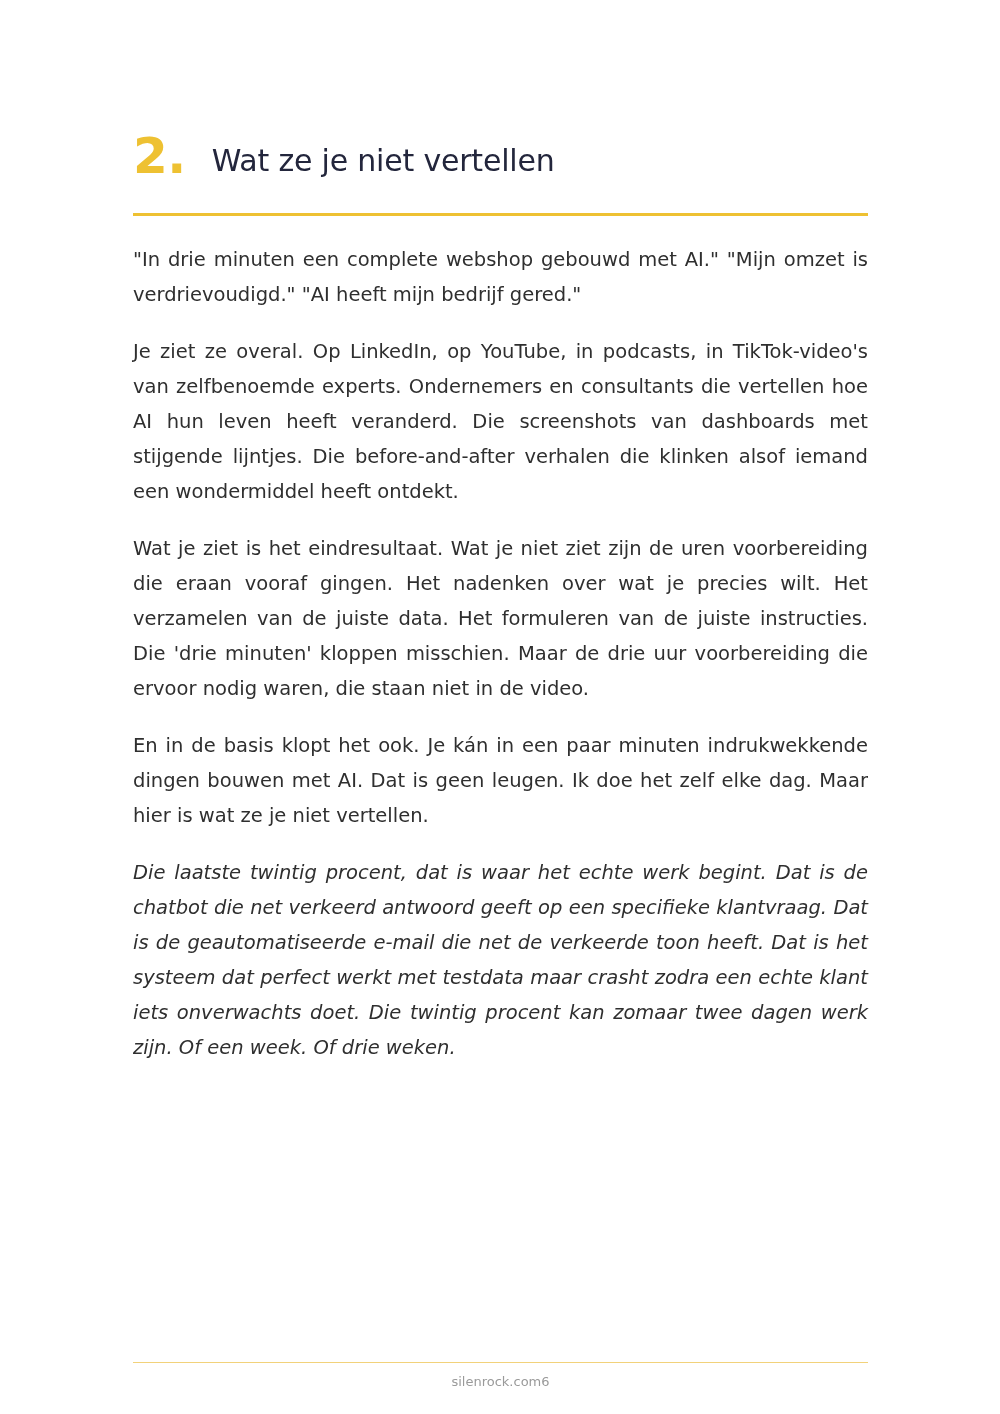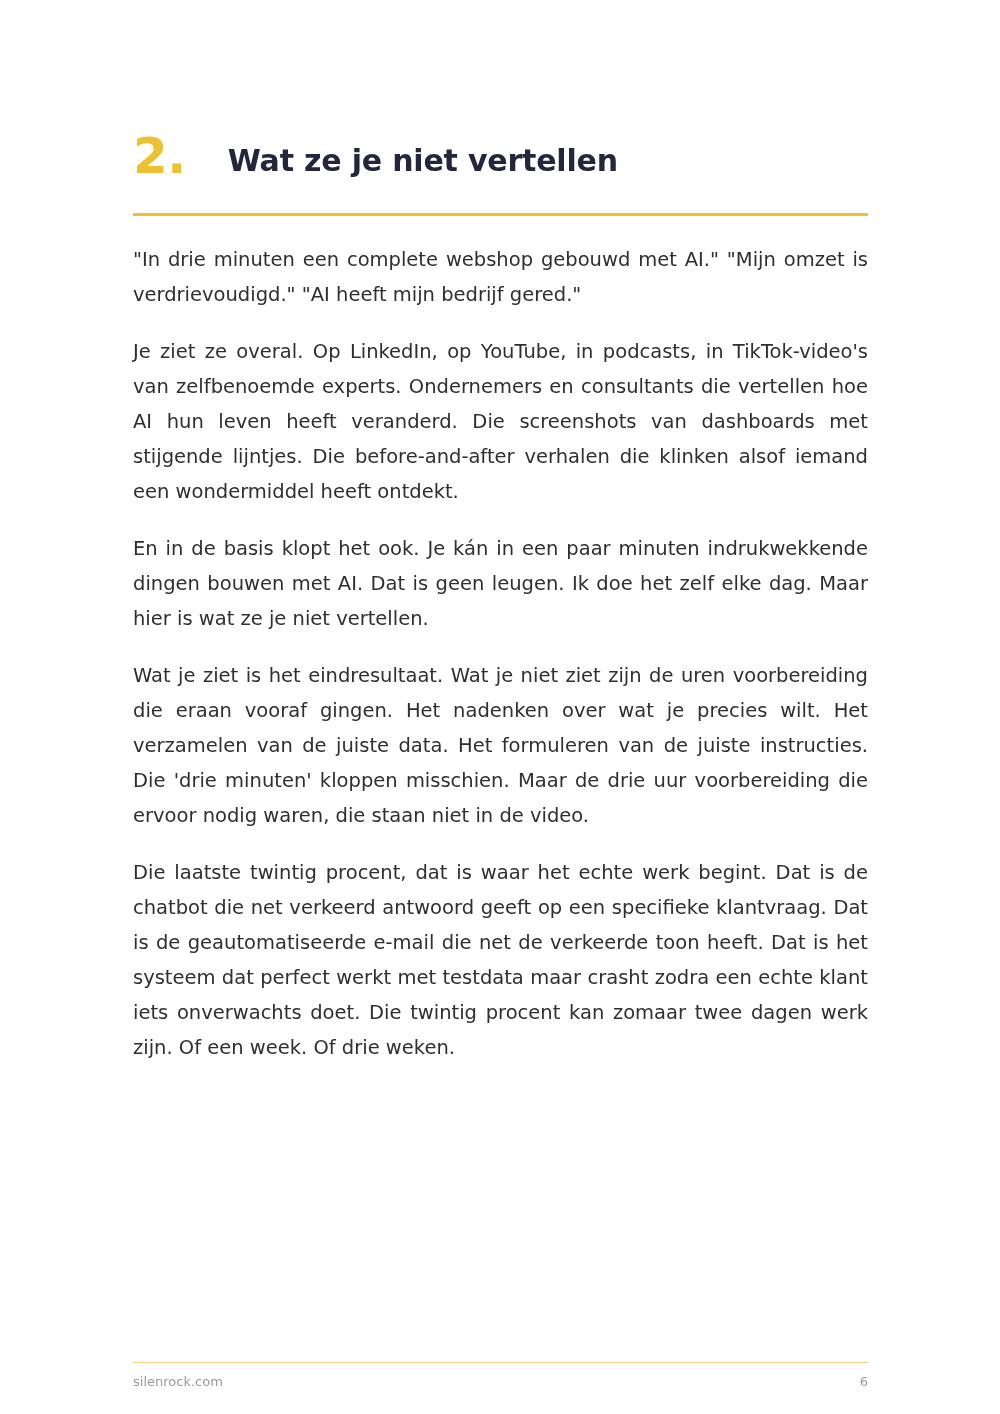--- a/index.html
+++ b/index.html
@@ -40,25 +40,25 @@
     font-weight: 700;
     color: #eec132;
     line-height: 1;
     letter-spacing: -0.5px;
     flex: 0 0 auto;
     margin-right: 4px;
   }
 
   .chapter-title {
     font-size: 30px;
-    font-weight: 700;
+    font-weight: 400;
     color: #23263c;
     line-height: 1;
     letter-spacing: -0.2px;
-    margin-left: 38px;
+    margin-left: 22px;
     position: relative;
     top: -2px;
   }
 
   .heading-rule {
     height: 3px;
     background: #eec132;
     margin-top: 15px;
     width: 100%;
   }
@@ -73,39 +73,40 @@
     line-height: 35px;
     color: #2f2f2f;
     text-align: justify;
     text-justify: inter-word;
     margin: 0 0 22px 0;
     word-spacing: 0px;
   }
 
   .body-text p:last-child {
     margin-bottom: 0;
+    font-style: italic;
   }
 
   
   .page-footer {
     position: absolute;
     left: 133px;
     width: 735px;
     bottom: 26px;
   }
 
   .footer-rule {
     height: 1.5px;
     background: #f2d27a;
     width: 100%;
   }
 
   .footer-row {
     display: flex;
-    justify-content: space-between;
+    justify-content: center;
     align-items: center;
     margin-top: 12px;
   }
 
   .footer-site,
   .footer-pagenum {
     font-size: 13px;
     color: #9a9a9a;
     line-height: 1;
   }
@@ -120,22 +121,22 @@
     <div class="chapter-header">
       <span class="chapter-number">2.</span>
       <h1 class="chapter-title">Wat ze je niet vertellen</h1>
     </div>
 
     <div class="heading-rule"></div>
 
     <div class="body-text">
       <p>"In drie minuten een complete webshop gebouwd met AI." "Mijn omzet is verdrievoudigd." "AI heeft mijn bedrijf gered."</p>
       <p>Je ziet ze overal. Op LinkedIn, op YouTube, in podcasts, in TikTok-video's van zelfbenoemde experts. Ondernemers en consultants die vertellen hoe AI hun leven heeft veranderd. Die screenshots van dashboards met stijgende lijntjes. Die before-and-after verhalen die klinken alsof iemand een wondermiddel heeft ontdekt.</p>
+      <p>Wat je ziet is het eindresultaat. Wat je niet ziet zijn de uren voorbereiding die eraan vooraf gingen. Het nadenken over wat je precies wilt. Het verzamelen van de juiste data. Het formuleren van de juiste instructies. Die 'drie minuten' kloppen misschien. Maar de drie uur voorbereiding die ervoor nodig waren, die staan niet in de video.</p>
       <p>En in de basis klopt het ook. Je kán in een paar minuten indrukwekkende dingen bouwen met AI. Dat is geen leugen. Ik doe het zelf elke dag. Maar hier is wat ze je niet vertellen.</p>
-      <p>Wat je ziet is het eindresultaat. Wat je niet ziet zijn de uren voorbereiding die eraan vooraf gingen. Het nadenken over wat je precies wilt. Het verzamelen van de juiste data. Het formuleren van de juiste instructies. Die 'drie minuten' kloppen misschien. Maar de drie uur voorbereiding die ervoor nodig waren, die staan niet in de video.</p>
       <p>Die laatste twintig procent, dat is waar het echte werk begint. Dat is de chatbot die net verkeerd antwoord geeft op een specifieke klantvraag. Dat is de geautomatiseerde e-mail die net de verkeerde toon heeft. Dat is het systeem dat perfect werkt met testdata maar crasht zodra een echte klant iets onverwachts doet. Die twintig procent kan zomaar twee dagen werk zijn. Of een week. Of drie weken.</p>
     </div>
 
   </div>
 
   <div class="page-footer">
     <div class="footer-rule"></div>
     <div class="footer-row">
       <span class="footer-site">silenrock.com</span>
       <span class="footer-pagenum">6</span>

